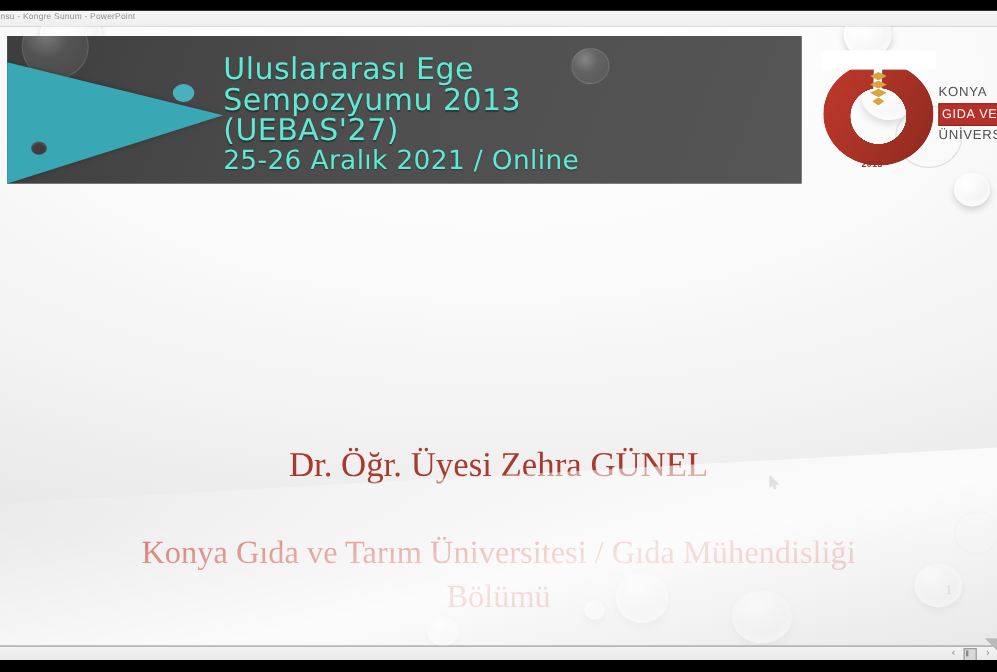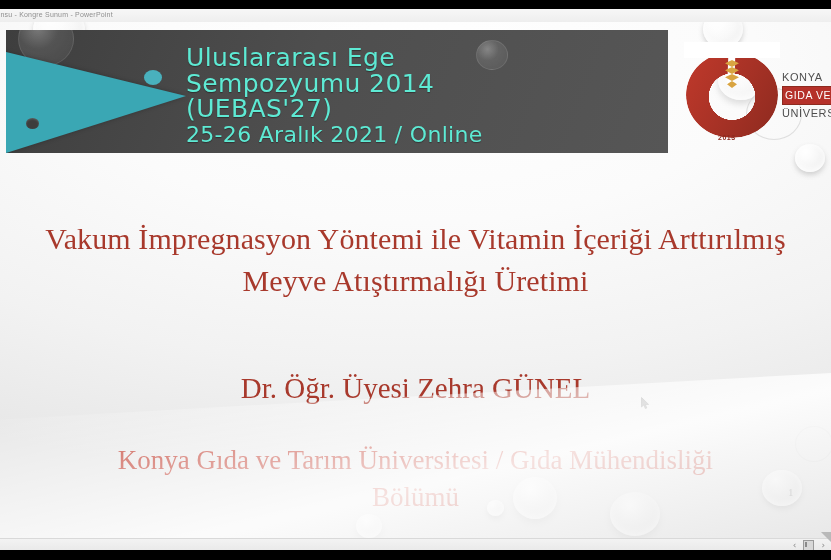--- a/index.html
+++ b/index.html
@@ -368,21 +368,21 @@
     <div class="banner">
       <div class="banner-dark-grad"></div>
       <div class="banner-photo-drop" style="left:12px; top:-18px; width:54px; height:52px;"></div>
       <div class="banner-photo-drop" style="left:470px; top:10px; width:30px; height:28px;"></div>
       <div class="banner-arc" style="left:-14px; top:-34px; width:96px; height:122px; transform:rotate(18deg);"></div>
       <div class="banner-tri"></div>
       <div class="banner-tri-bump"></div>
       <div class="banner-tri-bump2"></div>
       <div class="banner-text">
         <div>Uluslararası Ege</div>
-        <div>Sempozyumu 2014</div>
+        <div>Sempozyumu 2013</div>
         <div>(UEBAS'27)</div>
         <div class="l5">25-26 Aralık 2021 / Online</div>
       </div>
     </div>
 
     <div class="logo-wrap">
       <div class="logo-mark">
         <div class="crescent-outer"></div>
         <div class="crescent-top-cut-l"></div>
         <div class="crescent-cut"></div>
@@ -394,24 +394,20 @@
         </div>
         <div class="logo-year">2013</div>
       </div>
       <div class="logo-lines">
         <div class="logo-line">KONYA</div>
         <div class="logo-line red">GIDA VE TAR</div>
         <div class="logo-line">ÜNİVERSİTE</div>
       </div>
     </div>
 
-    <div class="slide-title">
-      <div>Vakum İmpregnasyon Yöntemi ile Vitamin İçeriği Arttırılmış</div>
-      <div>Meyve Atıştırmalığı Üretimi</div>
-    </div>
 
     <div class="slide-author">
       <span>Dr. Öğr. Üyesi Zehra GÜNEL</span>
     </div>
 
     <div class="slide-affil">
       <div>Konya Gıda ve Tarım Üniversitesi / Gıda Mühendisliği</div>
       <div>Bölümü</div>
     </div>
 

